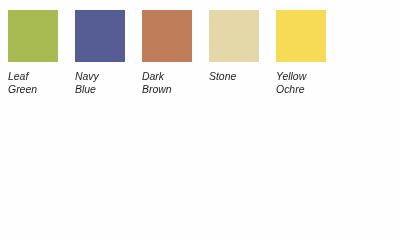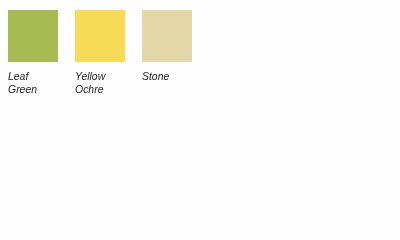--- a/index.html
+++ b/index.html
@@ -60,26 +60,36 @@
 
 <div class="palette">
 
   <div class="swatch-cell">
     <span class="swatch-chip" style="background-color: rgb(168, 186, 82);"></span>
     <span class="swatch-label" style="color: rgb(28, 28, 28);">Leaf
 Green</span>
   </div>
 
 
+  <div class="swatch-cell">
+    <span class="swatch-chip" style="background-color: rgb(86, 93, 149);"></span>
+    <span class="swatch-label" style="color: rgb(28, 28, 28);">Navy
+Blue</span>
+  </div>
 
+  <div class="swatch-cell">
+    <span class="swatch-chip" style="background-color: rgb(191, 126, 89);"></span>
+    <span class="swatch-label" style="color: rgb(28, 28, 28);">Dark
+Brown</span>
+  </div>
+
+  <div class="swatch-cell">
+    <span class="swatch-chip" style="background-color: rgb(229, 216, 168);"></span>
+    <span class="swatch-label" style="color: rgb(28, 28, 28);">Stone</span>
+  </div>
 
   <div class="swatch-cell">
     <span class="swatch-chip" style="background-color: rgb(247, 219, 86);"></span>
     <span class="swatch-label" style="color: rgb(28, 28, 28);">Yellow
 Ochre</span>
   </div>
 
-  <div class="swatch-cell">
-    <span class="swatch-chip" style="background-color: rgb(229, 216, 168);"></span>
-    <span class="swatch-label" style="color: rgb(28, 28, 28);">Stone</span>
-  </div>
-
 </div>
 
 </body></html>

